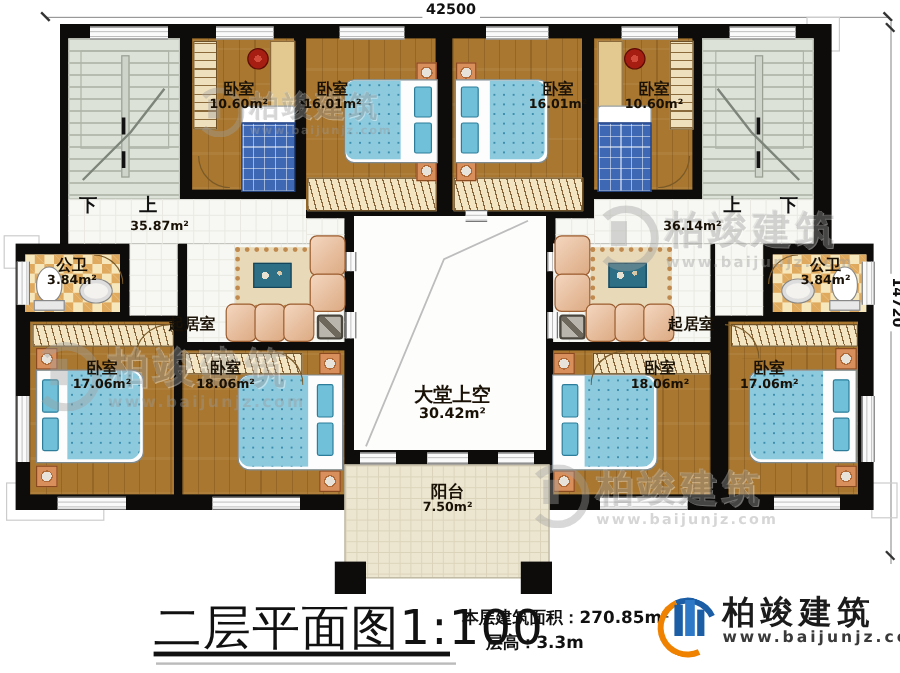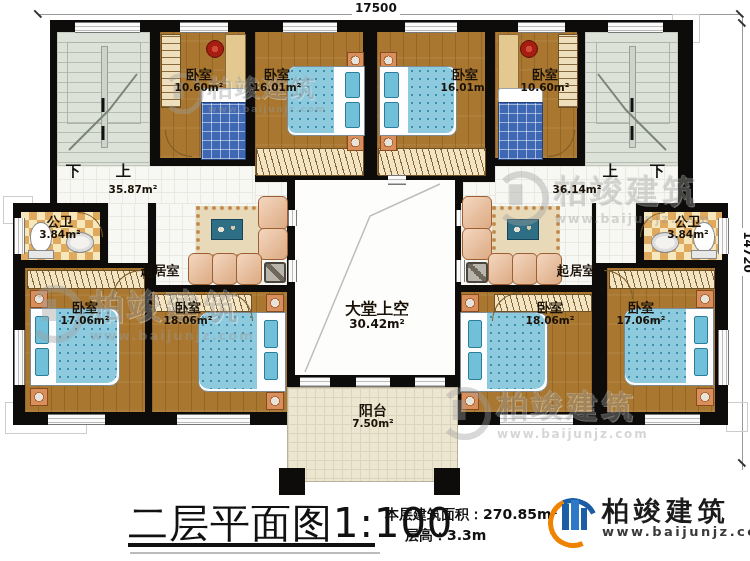--- a/index.html
+++ b/index.html
@@ -26,21 +26,21 @@
   .balcony{position:absolute;background:#ece5d0;border:1px solid #b7b09a;
     background-image:linear-gradient(#dcd4ba 1px,transparent 1px),linear-gradient(90deg,#dcd4ba 1px,transparent 1px);
     background-size:9px 9px;}
   .win{position:absolute;background:#fafafa;border-top:1px solid #777;border-bottom:1px solid #777;
     background-image:linear-gradient(#bbb 1px,transparent 1px);background-size:100% 4px;background-position:0 3px;}
   .winv{position:absolute;background:#fafafa;border-left:1px solid #777;border-right:1px solid #777;
     background-image:linear-gradient(90deg,#bbb 1px,transparent 1px);background-size:4px 100%;background-position:3px 0;}
   .void{position:absolute;background:#fdfdfc;}
   .rl{position:absolute;text-align:center;font-weight:bold;font-size:13px;color:#191106;line-height:1.1;z-index:30;}
   .rl .ar{font-size:10.5px;display:block;font-weight:bold;}
-  .bigrl{font-size:16px;}
+  .bigrl{font-size:16px;margin-top:20px;}
   .updown{position:absolute;font-size:15px;font-weight:bold;color:#111;z-index:30;}
   .bed-base{position:absolute;background:#fdfdfd;border:1px solid #7e8a90;}
   .duvet{position:absolute;background:#8ecade;
     background-image:radial-gradient(#3d8fae 1px,transparent 1.2px);background-size:8px 8px;}
   .pl{position:absolute;background:#6fc0d8;border:1px solid #2d7d9a;border-radius:2px;}
   .plaid{position:absolute;background:#3f68b4;
     background-image:repeating-linear-gradient(0deg,rgba(255,255,255,.5) 0 1px,transparent 1px 9px),
       repeating-linear-gradient(90deg,rgba(255,255,255,.5) 0 1px,transparent 1px 9px);
     border:1px solid #24427c;}
   .pillow{position:absolute;background:#fff;border:1px solid #9aa3a8;border-radius:3px;}
@@ -91,21 +91,21 @@
   svg{position:absolute;overflow:visible;}
 </style>
 </head>
 <body>
 
 <div id="canvas">
 
   <div class="dimline" style="left:38px;top:14px;width:702px;height:1px;"></div>
   <div class="dimtick" style="left:33px;top:13px;"></div>
   <div class="dimtick" style="left:735px;top:13px;"></div>
-  <div class="dimlabel" style="left:352px;top:1px;">17500</div>
+  <div class="dimlabel" style="left:352px;top:1px;">42500</div>
   <div class="dimline" style="left:742px;top:18px;width:1px;height:452px;"></div>
   <div class="dimtick" style="left:737px;top:22px;"></div>
   <div class="dimtick" style="left:737px;top:462px;"></div>
   <div class="dimlabel" style="left:724px;top:245px;transform:rotate(90deg);transform-origin:center;">14720</div>
   <div class="ghost" style="left:125px;top:42px;width:78px;height:70px;"></div>
   <div class="ghost" style="left:3px;top:196px;width:28px;height:26px;"></div>
   <div class="ghost" style="left:672px;top:14px;width:26px;height:27px;"></div>
   <div class="ghost" style="left:5px;top:402px;width:80px;height:30px;"></div>
   <div class="ghost" style="left:726px;top:402px;width:20px;height:28px;"></div>
 

